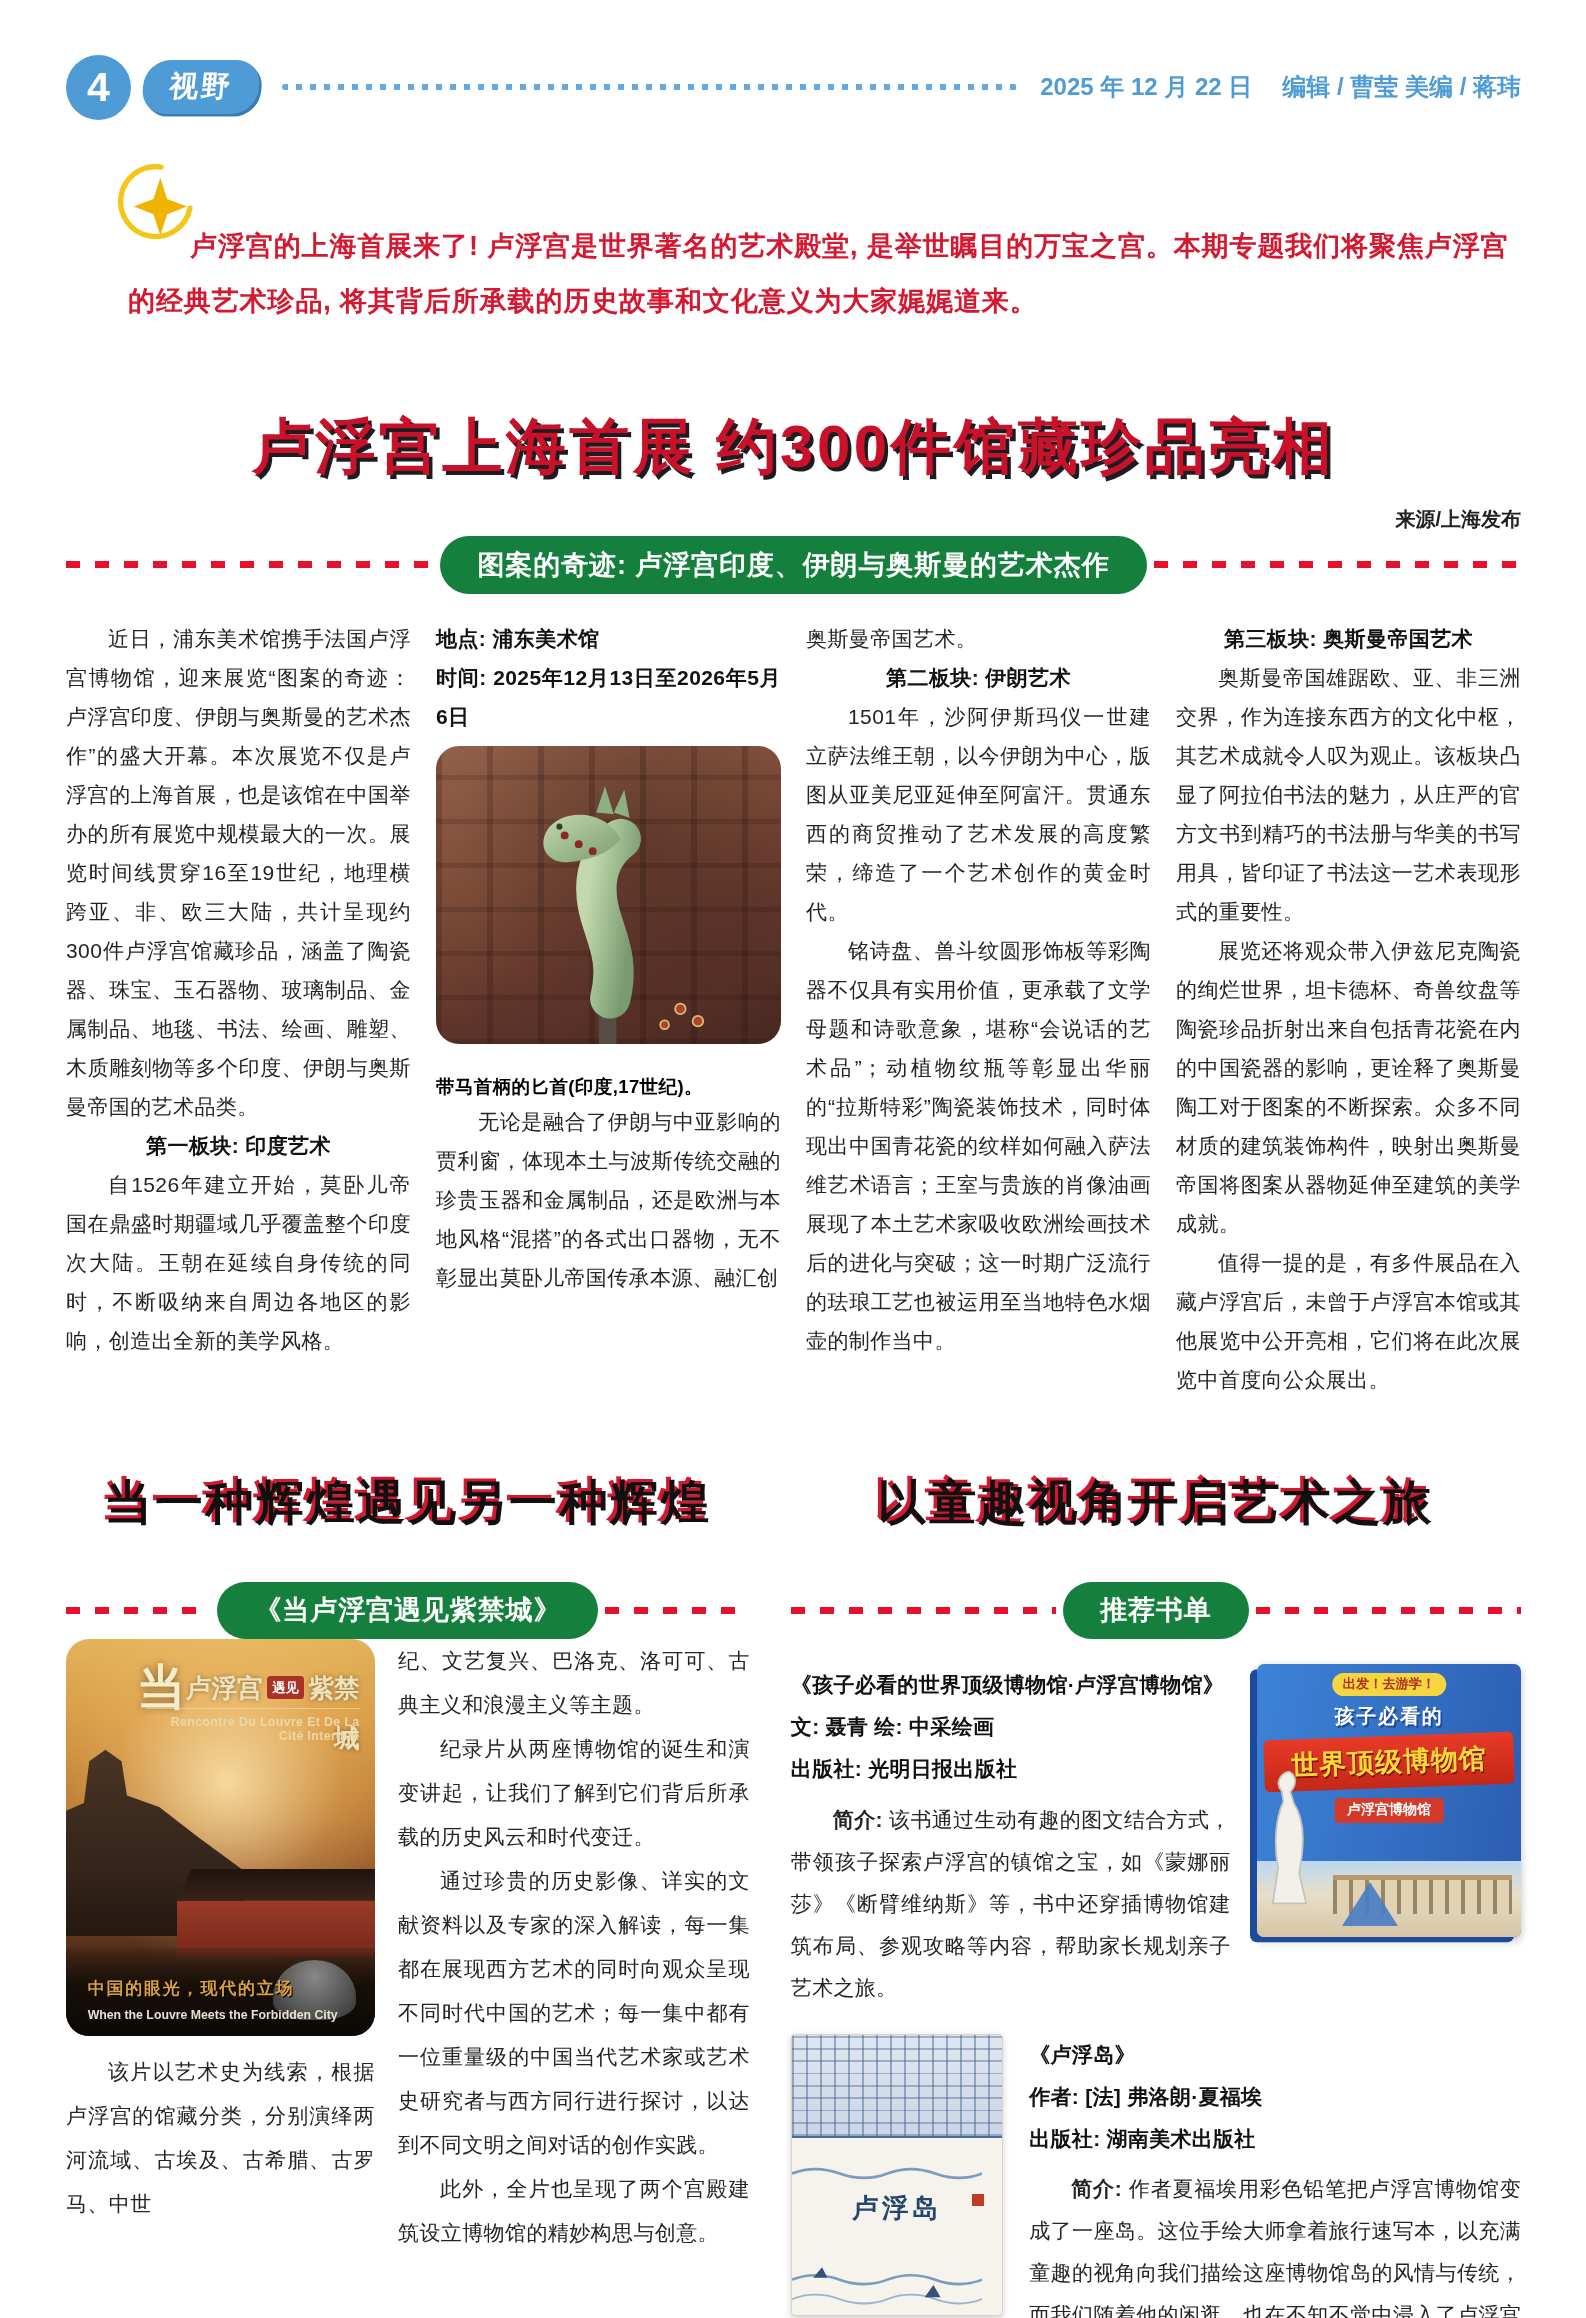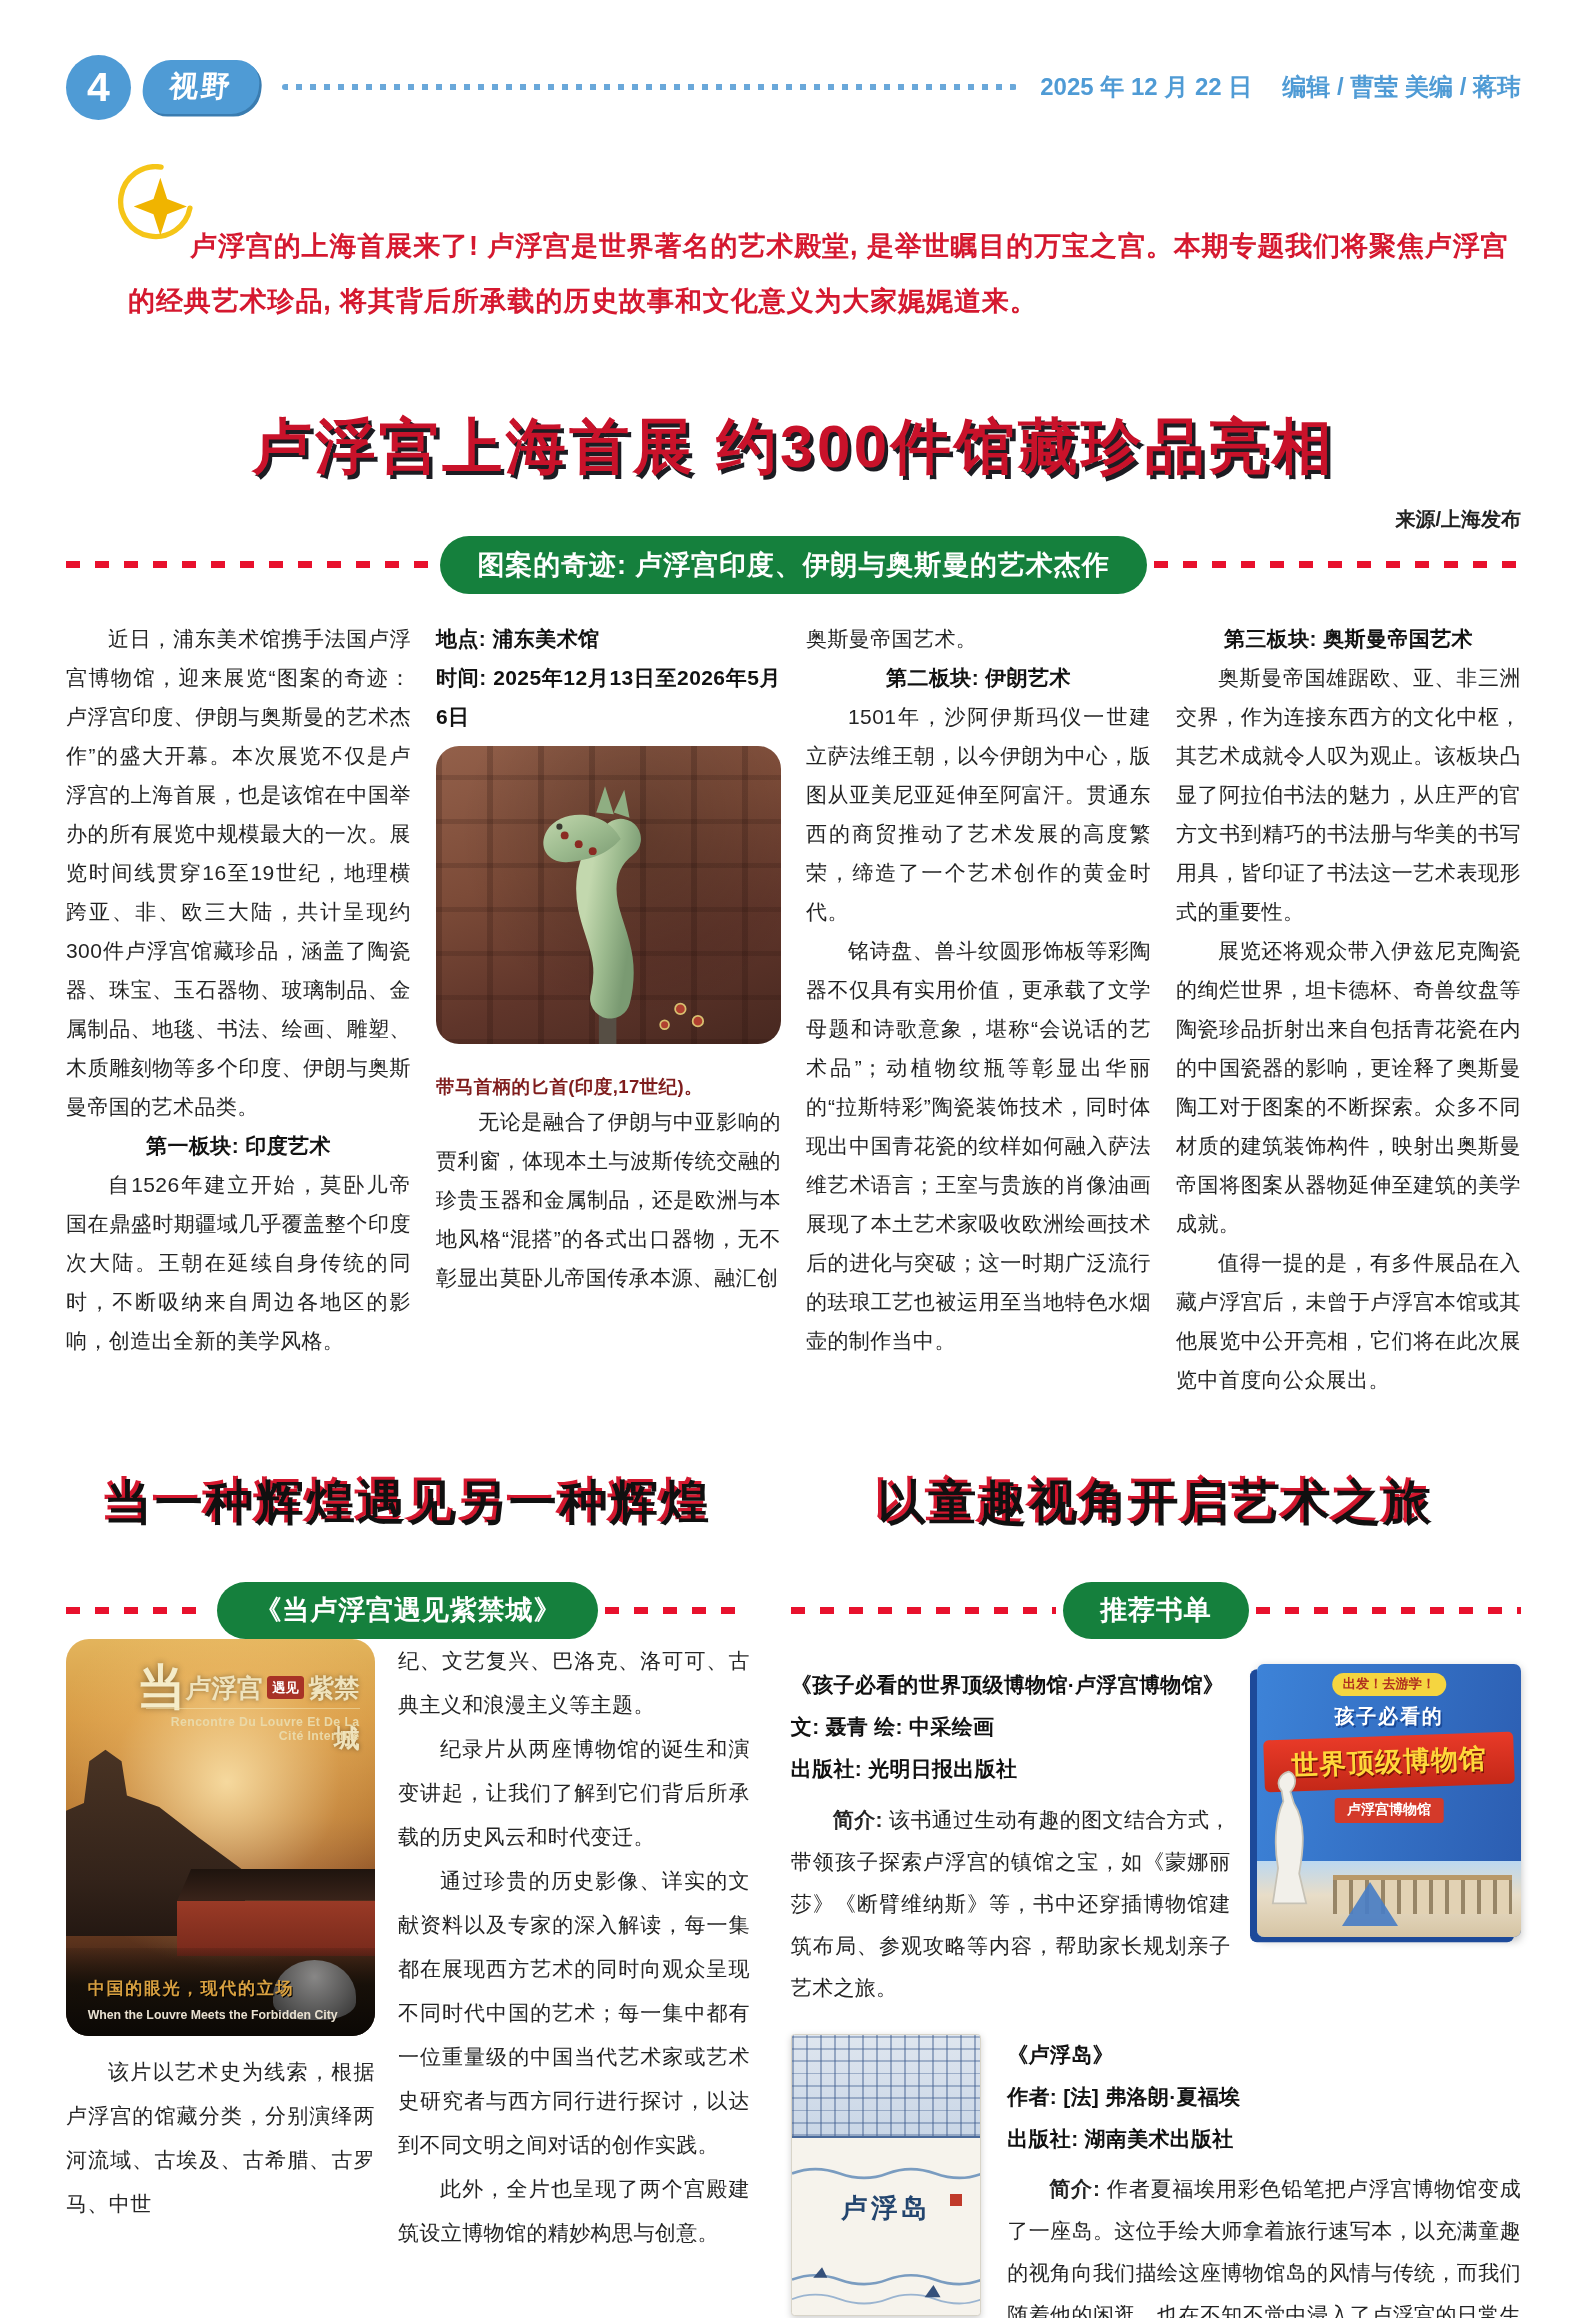--- a/index.html
+++ b/index.html
@@ -31,21 +31,21 @@
   .col p.subhead { text-indent:0; text-align:center; font-weight:900; color:#121212; }
   .col p.info { text-indent:0; font-weight:900; color:#121212; }
   .artimg { width:100%; height:298px; border-radius:23px; overflow:hidden; position:relative; margin:10.6px 0 7px;
     background:
       radial-gradient(ellipse at 58% 30%, rgba(0,0,0,.22), transparent 62%),
       repeating-linear-gradient(90deg, rgba(30,12,8,.20) 0 6.2px, transparent 6.2px 51px),
       repeating-linear-gradient(0deg, rgba(30,12,8,.16) 0 5.3px, transparent 5.3px 44px),
       linear-gradient(160deg,#93604a 0%,#7c4b38 38%,#5f352a 68%,#472820 100%);
   }
   .artimg svg { position:absolute; inset:0; width:100%; height:100%; }
-  .caption { text-indent:0 !important; font-size:18.5px; font-weight:800; line-height:1.6; color:#7f1d1d;margin-top:28px; }
+  .caption { text-indent:0 !important; font-size:18.5px; font-weight:800; line-height:1.6; color:#000000;margin-top:28px; }
 
   
   .sec2 { display:flex; gap:41px; margin-top:72px; }
   .half-l { width:47%; }
   .half-r { flex:1; }
   h2.subheadline { text-align:center; font-size:48px; font-weight:900; color:#101010; letter-spacing:2.6px; text-shadow:-3.5px -3.5px 0 #d5182f; }
   .half-l .banner-row, .half-r .banner-row { margin-top:47px; }
   .platform { font-size:23px; font-weight:900; color:#111; margin:26.4px 0 12.3px; }
   .docu { display:flex; gap:23px; }
   .poster-col { width:309px; flex:0 0 auto; }
@@ -85,21 +85,21 @@
     background:linear-gradient(100deg,#3d83d8,#2b5cb0); box-shadow:-7px 5.3px 0 #1d4a9a, 0 3.5px 8.8px rgba(0,0,0,.25); }
   .c1-tag { position:absolute; top:8.8px; left:50%; transform:translateX(-50%); background:#f5d540; color:#b03020; font-weight:800; font-size:13.2px; padding:2.6px 10.6px; border-radius:12.3px; white-space:nowrap; }
   .c1-l1 { position:absolute; top:39px; width:100%; text-align:center; color:#fff; font-weight:900; font-size:20px; text-shadow:1.8px 1.8px 0 #1a4a9a; letter-spacing:1.8px; }
   .c1-band { position:absolute; top:72px; left:7px; right:7px; background:linear-gradient(180deg,#e83a28,#c42818); color:#ffd83a; font-weight:900; font-size:27px; text-align:center; padding:8px 0; border-radius:5.3px; transform:rotate(-2deg); text-shadow:0.9px 1.8px 0 #7a1208; letter-spacing:0.9px; }
   .c1-ribbon { position:absolute; top:134px; left:50%; transform:translateX(-50%); background:#d43a2a; color:#fff; font-size:14px; font-weight:800; padding:3.5px 12.3px; border-radius:3.5px; white-space:nowrap; }
   .c1-bottom { position:absolute; bottom:0; left:0; right:0; height:76px; background:linear-gradient(180deg,#bcd8f0,#e8ddc8 45%,#d6c5a4); }
   .c1-palace { position:absolute; bottom:23px; left:76px; right:8.8px; height:39px; background:
       repeating-linear-gradient(90deg, rgba(90,70,40,.55) 0 3.5px, transparent 3.5px 16px), #e2d2b4; border-top:5.3px solid #b89868; }
   .c1-pyr { position:absolute; bottom:10.6px; left:85px; width:0; height:0; border-left:28px solid transparent; border-right:28px solid transparent; border-bottom:44px solid rgba(74,126,196,.92); }
   .c1-statue { position:absolute; left:7px; bottom:30px; width:51px; height:139px; }
-  .cover2 { width:190px; height:282px; flex:0 0 auto; position:relative; border-radius:3.5px; overflow:hidden; background:#f6f3ec; border:0.9px solid #d8d4c8; box-shadow:0 2.6px 7px rgba(0,0,0,.18); }
+  .cover2 { width:212px; height:282px; flex:0 0 auto; position:relative; border-radius:3.5px; overflow:hidden; background:#f6f3ec; border:0.9px solid #d8d4c8; box-shadow:0 2.6px 7px rgba(0,0,0,.18); }
   .c2-build { position:absolute; top:0; left:0; right:0; height:37%;
     background:
       repeating-linear-gradient(90deg, rgba(60,90,140,.45) 0 1.8px, transparent 1.8px 14px),
       repeating-linear-gradient(0deg, rgba(60,90,140,.38) 0 1.8px, transparent 1.8px 12.3px),
       linear-gradient(180deg,#dfe6ef,#c9d6e6);
     border-bottom:2.6px solid #4a6a9a; }
   .c2-waves { position:absolute; left:0; right:0; top:40%; height:60%; }
   .c2-title { position:absolute; top:56%; left:50%; transform:translateX(-50%); font-size:26.4px; font-weight:900; color:#23456e; letter-spacing:3.5px; white-space:nowrap; }
   .c2-seal { position:absolute; top:57%; right:17.6px; width:12.3px; height:12.3px; background:#c03a2a; }
 </style>

